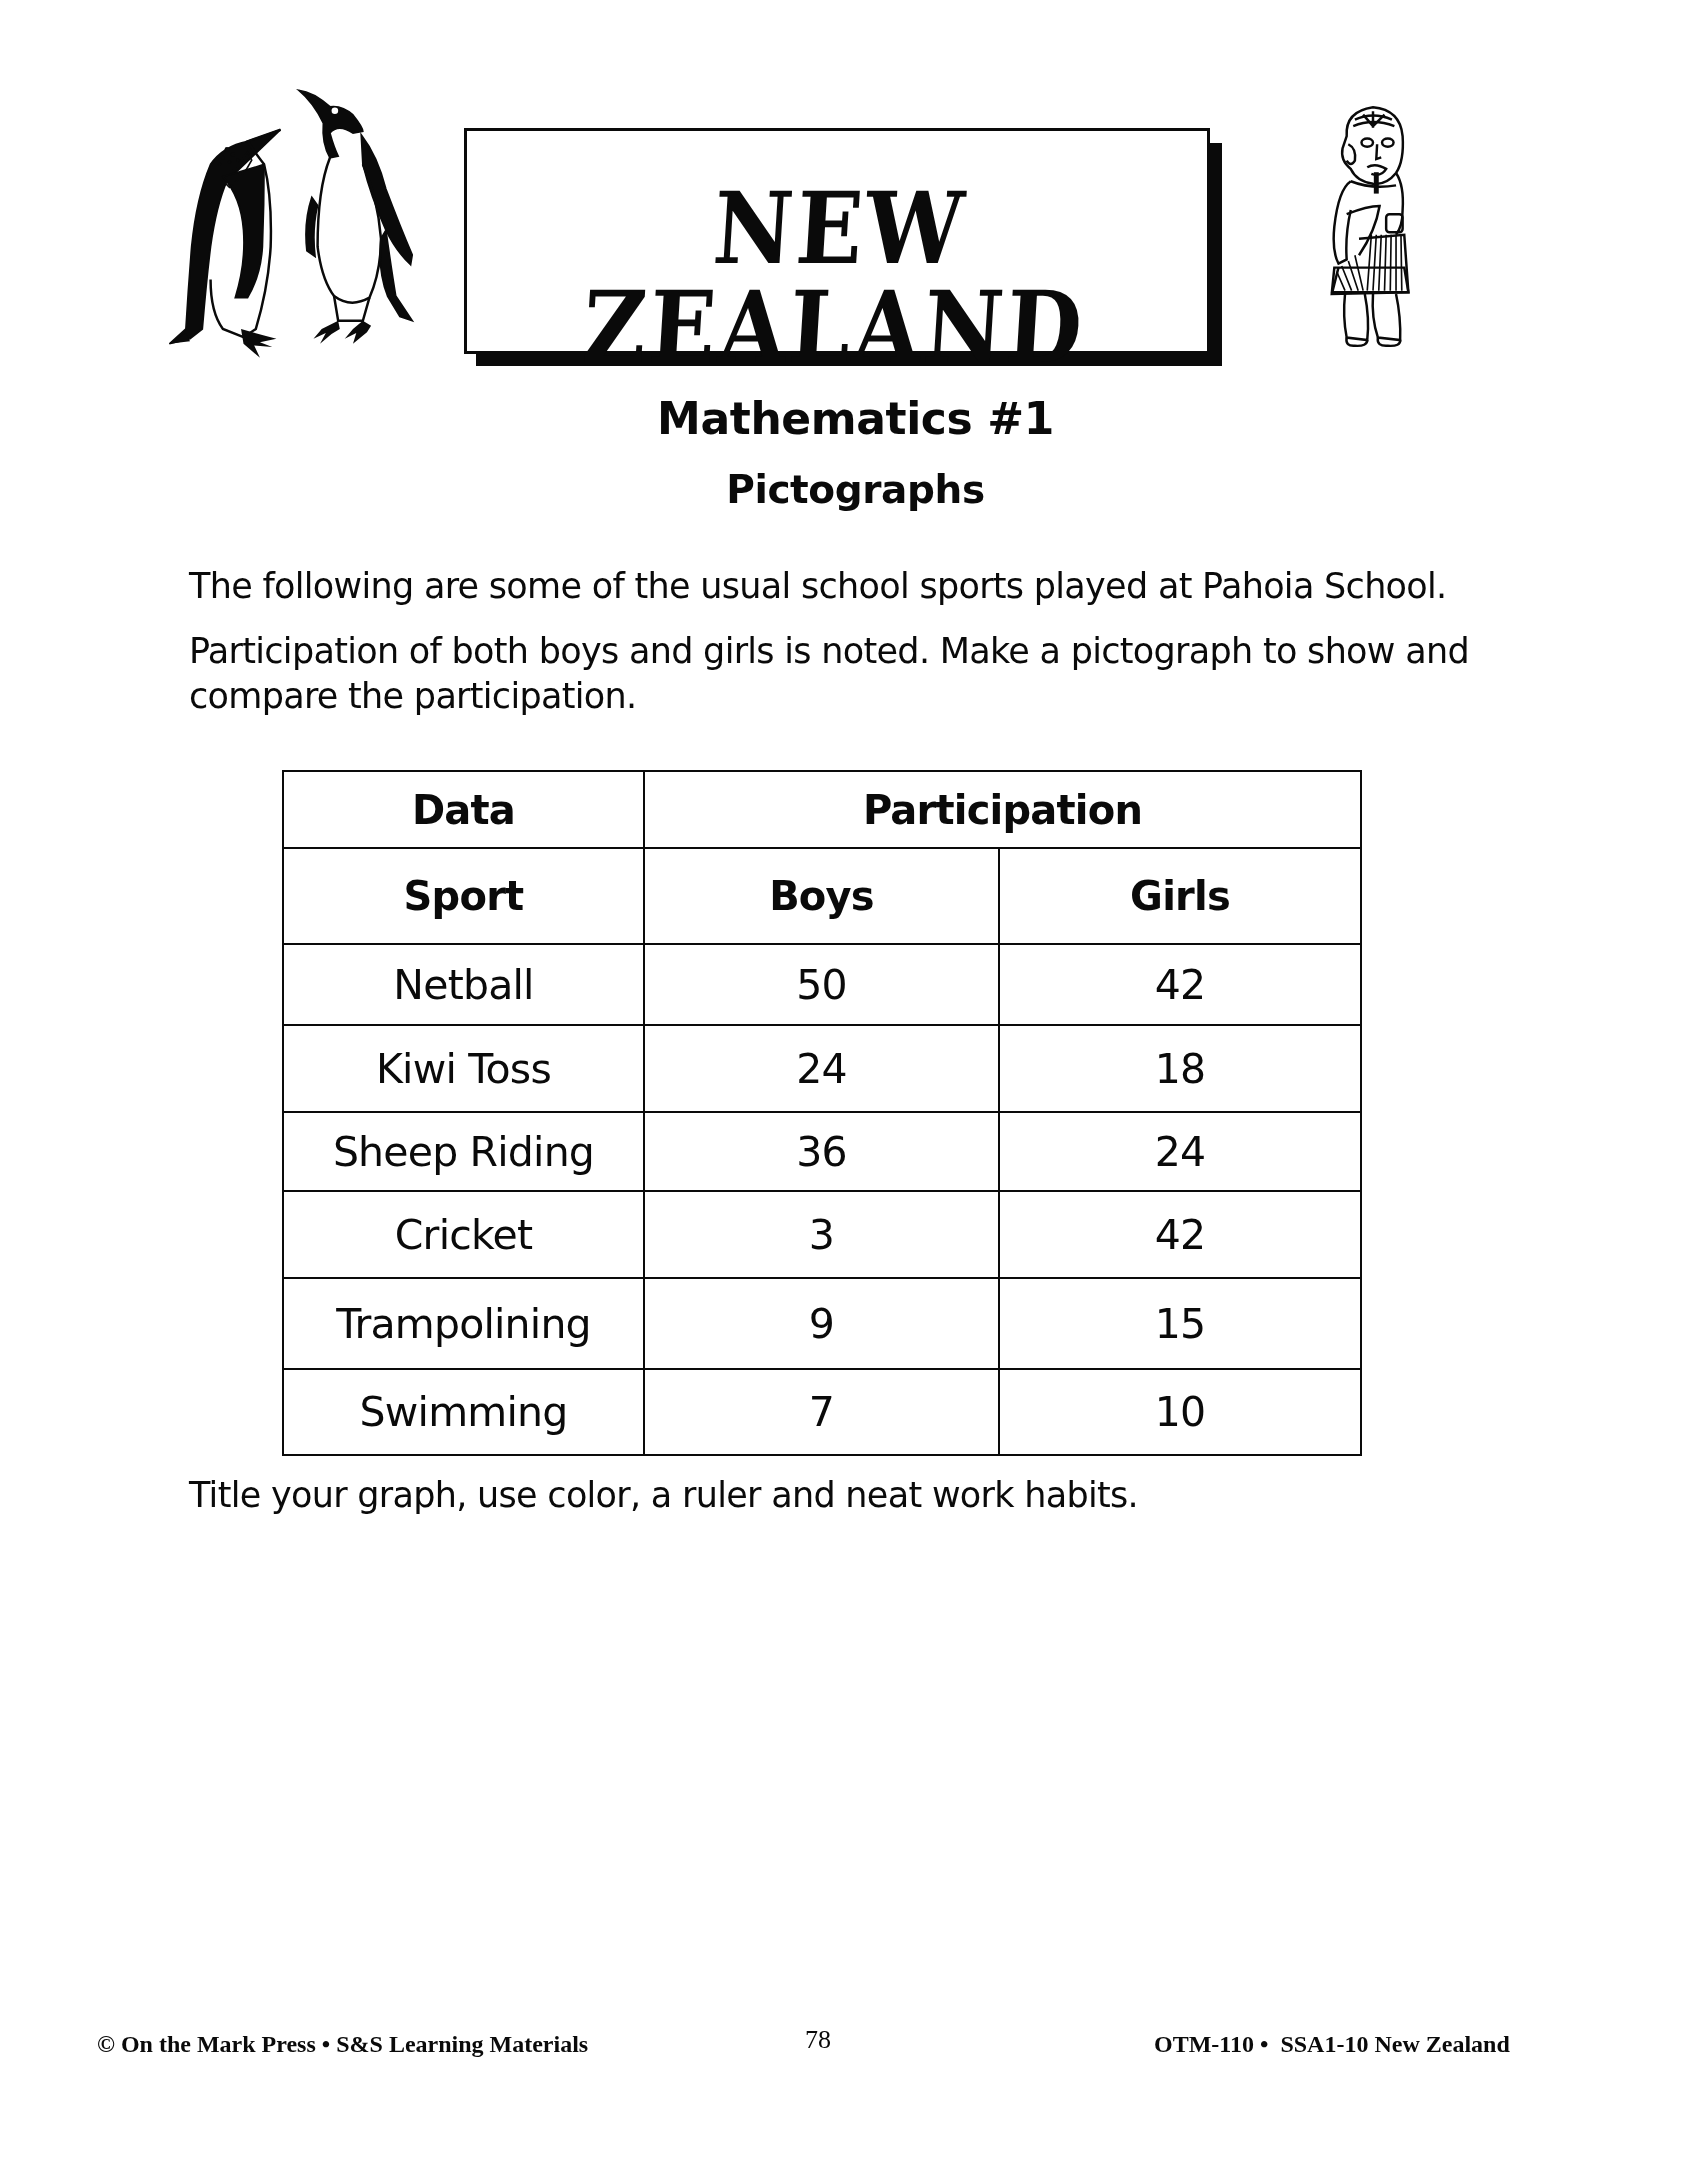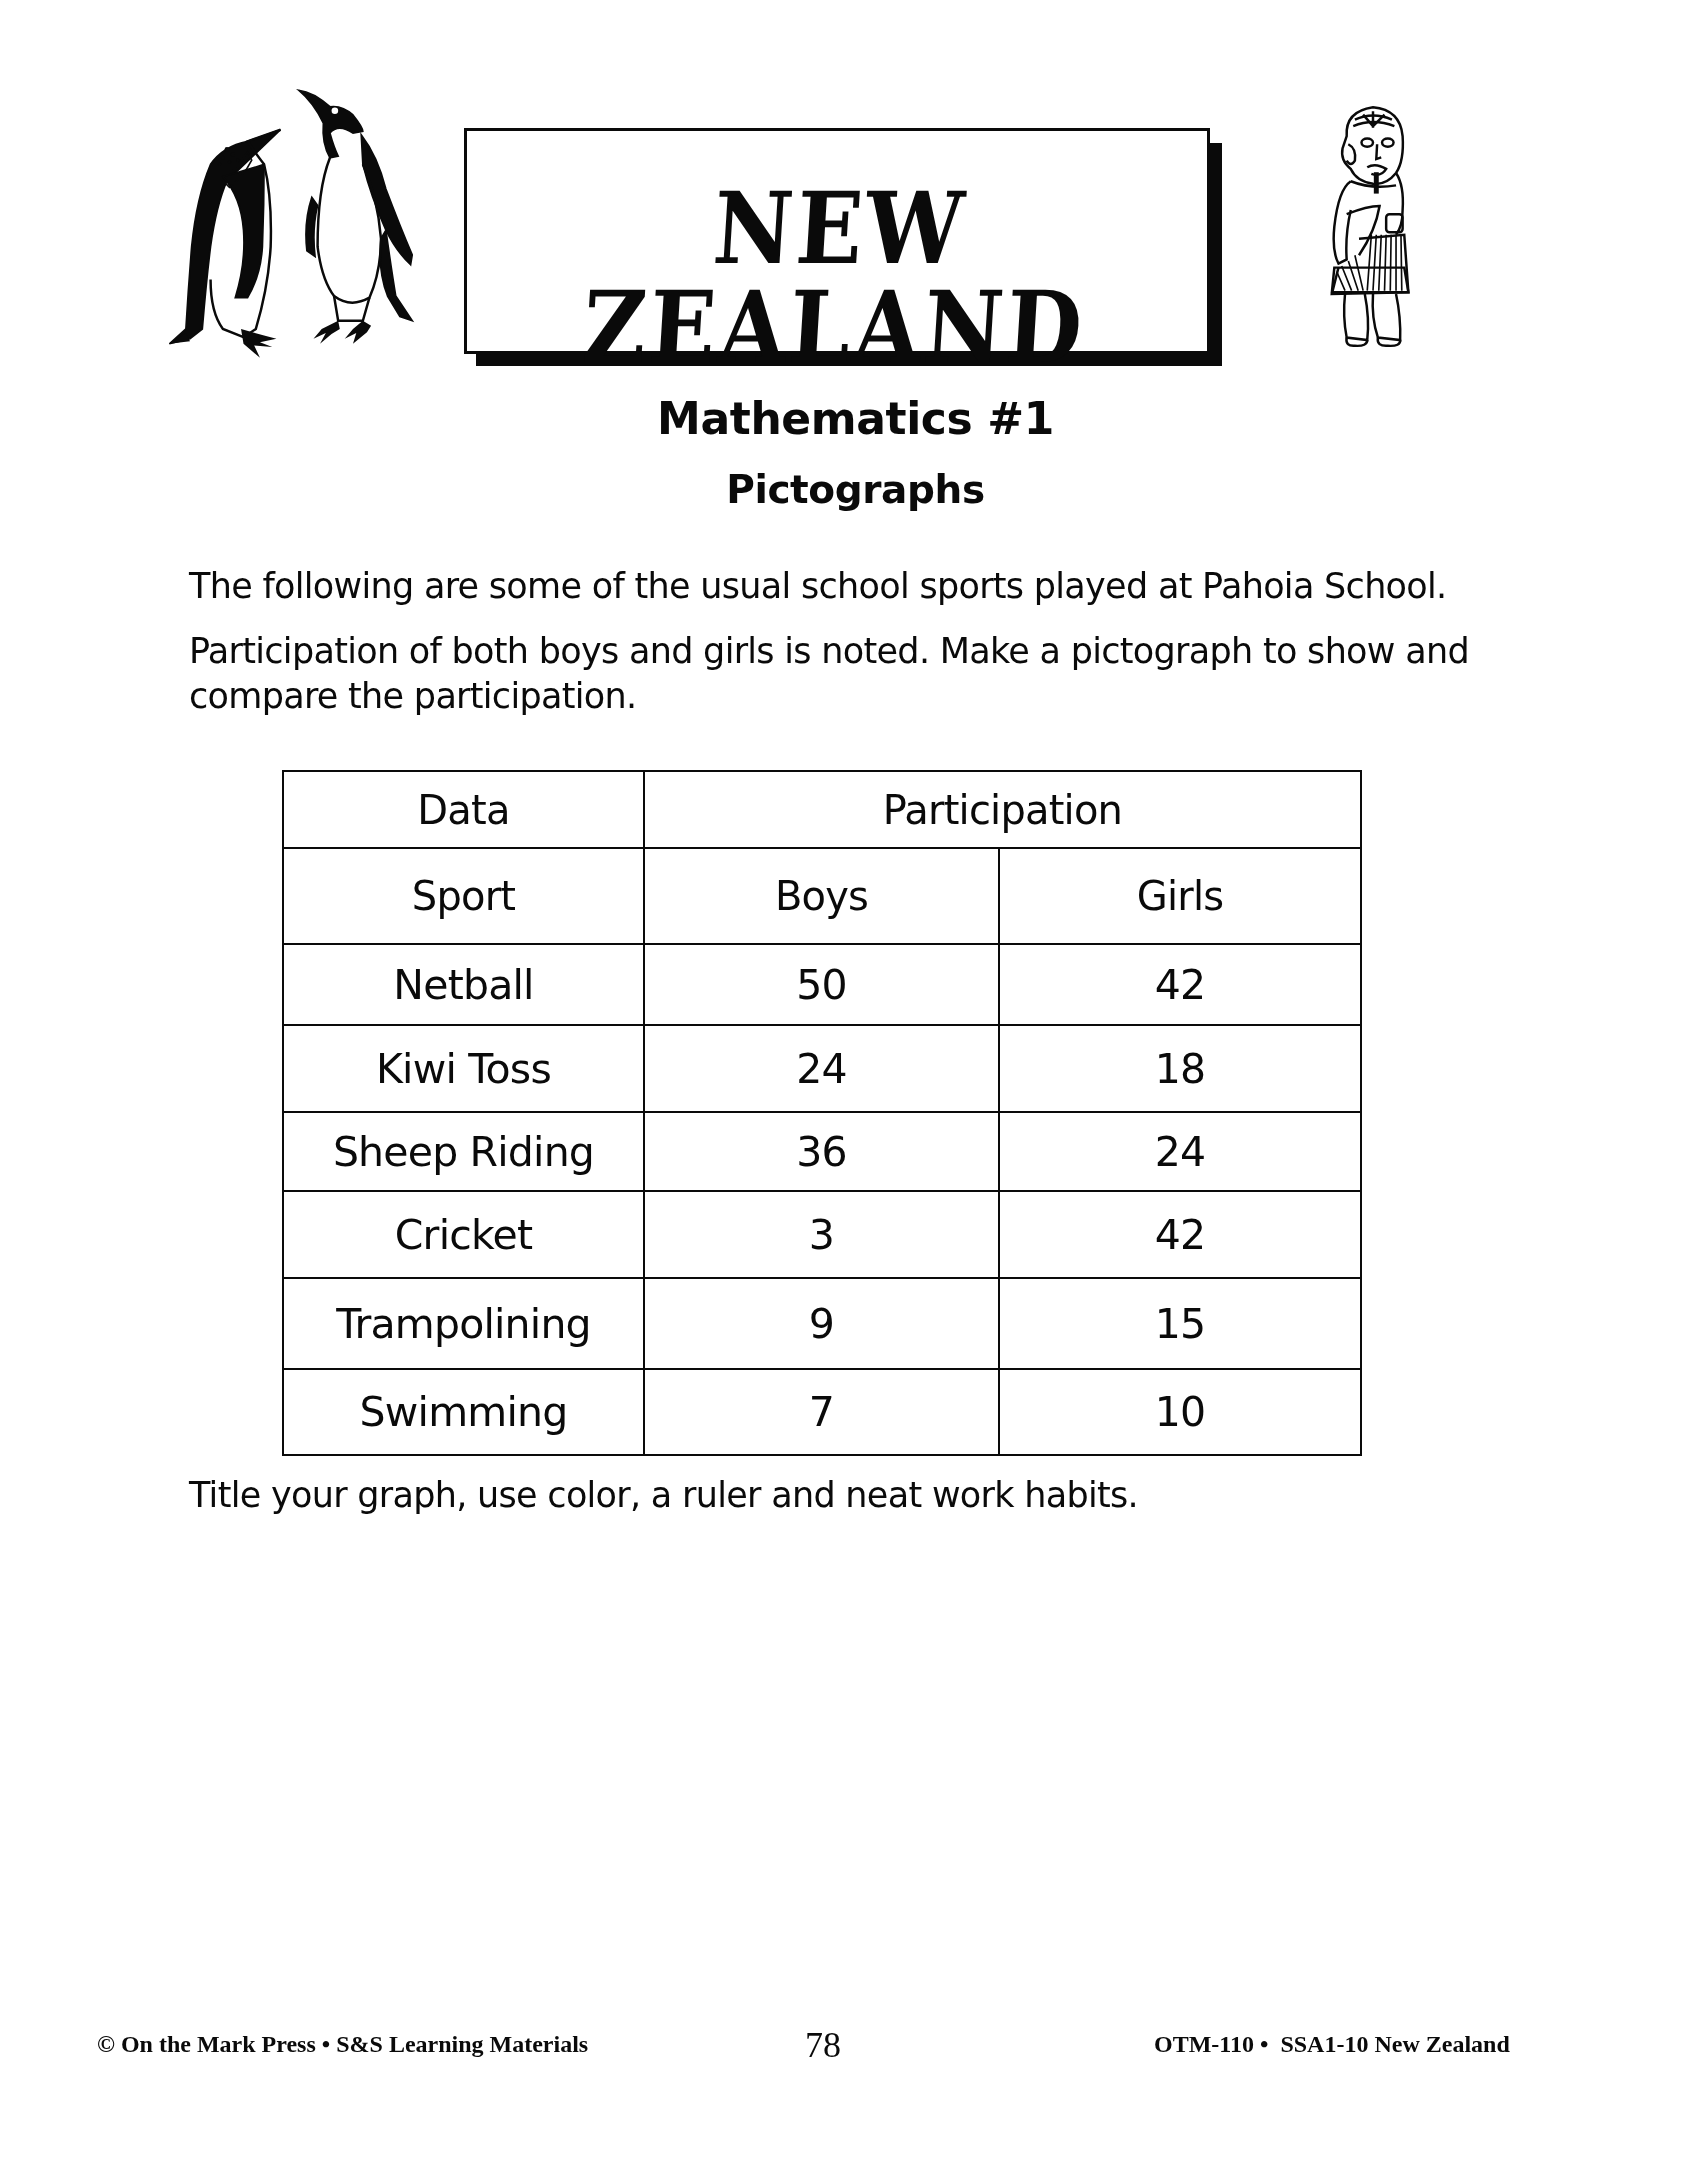--- a/index.html
+++ b/index.html
@@ -45,33 +45,33 @@
 
     
     .data-table {
       position: absolute; left: 282px; top: 770px; width: 1078px; height: 682px;
       border-collapse: collapse; table-layout: fixed;
     }
     .data-table td {
       border: 2.5px solid #0a0a0a; text-align: center; vertical-align: middle;
       padding: 0; font-size: 41px; letter-spacing: -0.8px;
     }
-    .data-table .th { font-weight: normal; font-size: 40px; }
+    .data-table .th { font-weight: bold; font-size: 40px; }
     .col-sport { width: 361px; }
     .col-boys  { width: 355px; }
     .col-girls { width: 362px; }
 
     
     .footer {
       position: absolute; top: 2032px;
       font-family: "Liberation Serif", "DejaVu Serif", serif;
       font-weight: bold; font-size: 24px; line-height: 1; text-align: right;
     }
     .footer.left { left: 97px; }
-    .footer.center { left: 805px; font-weight: normal; font-size: 36px; top: 2027px; }
+    .footer.center { left: 805px; font-weight: normal; font-size: 26px; top: 2027px; }
     .footer.right { left: 1154px; }
 
     svg { display: block; }
   </style>
 </head>
 <body>
 
 <div class="abs" style="left:165px; top:82px; width:264px; height:284px;">
   <svg width="264" height="284" viewBox="0 0 320 345">
 

